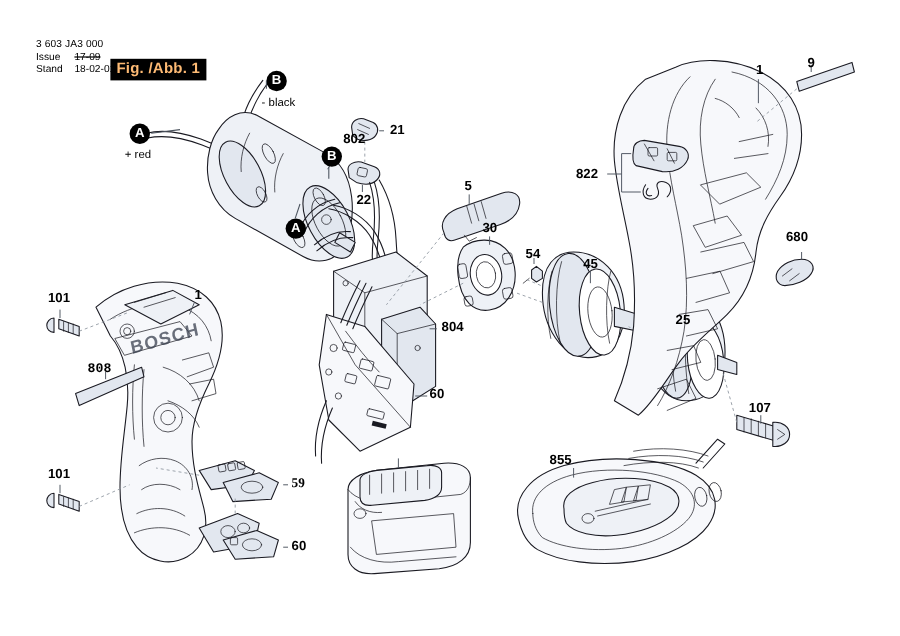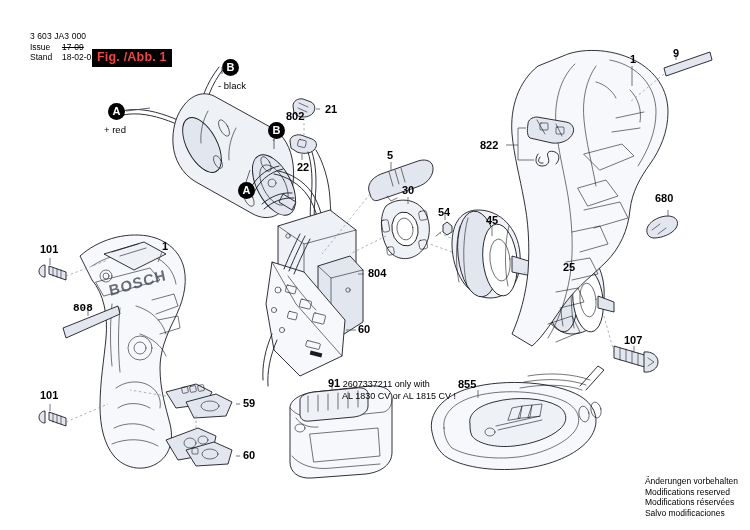--- a/index.html
+++ b/index.html
@@ -7,21 +7,21 @@
        font-family:"Liberation Sans","DejaVu Sans",sans-serif;color:#000;}
   #stage{position:absolute;left:0;top:4px;width:750px;height:530px;}
   svg.art{position:absolute;left:0;top:0;width:750px;height:530px;overflow:visible;}
 
   
   .hdr{position:absolute;left:30px;top:27px;font-size:8.5px;line-height:10.5px;}
   .hdr .partno{font-size:8.5px;letter-spacing:.1px;}
   .hdr .rowline{display:flex;gap:4px;}
   .hdr .lbl{display:inline-block;width:28px;}
   .strike{text-decoration:line-through;}
-  .figbox{position:absolute;left:92px;top:45px;background:#000;color:#ef4444;
+  .figbox{position:absolute;left:92px;top:45px;background:#000;color:#fdba74;
           font-weight:bold;font-size:12.5px;padding:2px 5px 3px 5px;letter-spacing:.2px;
           line-height:13px;}
 
   
   .cal{position:absolute;font-weight:bold;font-size:11px;line-height:11px;
        white-space:nowrap;}
 
   
   .badge{position:absolute;width:17px;height:17px;border-radius:50%;background:#000;
          color:#fff;font-weight:bold;font-size:11px;display:flex;align-items:center;
@@ -435,21 +435,21 @@
   <div class="cal" style="left:563px;top:258px;">25</div>
   <div class="cal" style="left:624px;top:331px;">107</div>
   <div class="cal" style="left:630px;top:50px;">1</div>
   <div class="cal" style="left:673px;top:44px;">9</div>
   <div class="cal" style="left:480px;top:136px;">822</div>
   <div class="cal" style="left:655px;top:189px;">680</div>
   <div class="cal" style="left:162px;top:237px;">1</div>
   <div class="cal" style="left:40px;top:240px;">101</div>
   <div class="cal" style="left:40px;top:386px;">101</div>
   <div class="cal" style="left:73px;top:299px;font-family:Liberation Mono, monospace;">808</div>
-  <div class="cal" style="left:243px;top:394px;">59</div>
+  <div class="cal" style="left:243px;top:394px;font-family:Liberation Serif, serif;">59</div>
   <div class="cal" style="left:243px;top:446px;">60</div>
   <div class="cal" style="left:458px;top:375px;">855</div>
 
   <div class="badge" style="left:108px;top:99px;">A</div>
   <div class="polarity" style="left:104px;top:120px;">+ red</div>
 
   <div class="badge" style="left:222px;top:55px;">B</div>
   <div class="polarity" style="left:218px;top:76px;text-align:right;">- black</div>
 
   <div class="badge" style="left:268px;top:118px;">B</div>
@@ -459,26 +459,15 @@
     <path class="lead" d="M126 107 L150 104" style="stroke:#4c545f;fill:none;stroke-width:0.9"></path>
     <path class="lead" d="M222 70 L222 63" style="stroke:#4c545f;fill:none;stroke-width:0.9"></path>
     <path class="lead" d="M274 135 L274 145" style="stroke:#4c545f;fill:none;stroke-width:0.9"></path>
     <path class="lead" d="M246 178 L250 166" style="stroke:#4c545f;fill:none;stroke-width:0.9"></path>
   </svg>
 
   <div style="position:absolute;left:108px;top:270px;font-size:15px;font-weight:bold;
               color:#3a4150;transform:rotate(-16deg) skewX(-4deg);opacity:.75;
               letter-spacing:1px;">BOSCH</div>
 
-  <div class="note" style="left:328px;top:374px;">
-    <b>91</b>
-    <span>2607337211 only with</span>
-    <div style="padding-left:14px;">AL 1830 CV or AL 1815 CV !</div>
-  </div>
-
-  <div class="legal">
-    <div>Änderungen vorbehalten</div>
-    <div>Modifications reserved</div>
-    <div>Modifications réservées</div>
-    <div>Salvo modificaciones</div>
-  </div>
+
 
 </div>
 
 </body></html>

